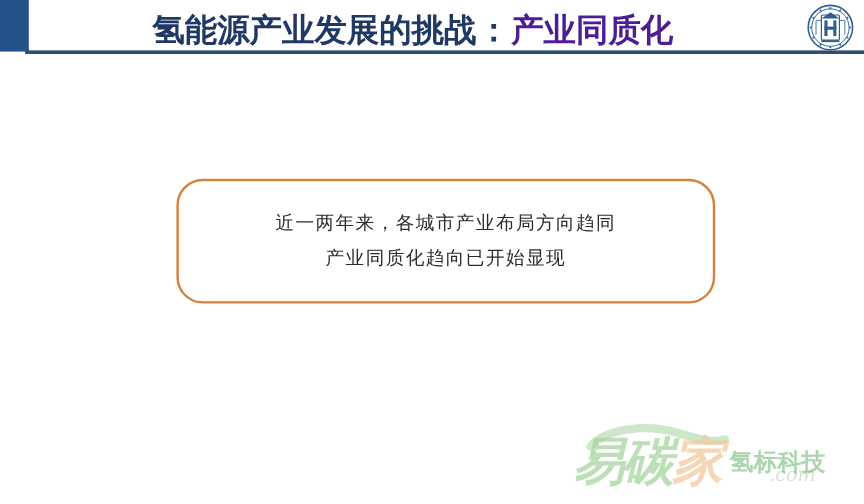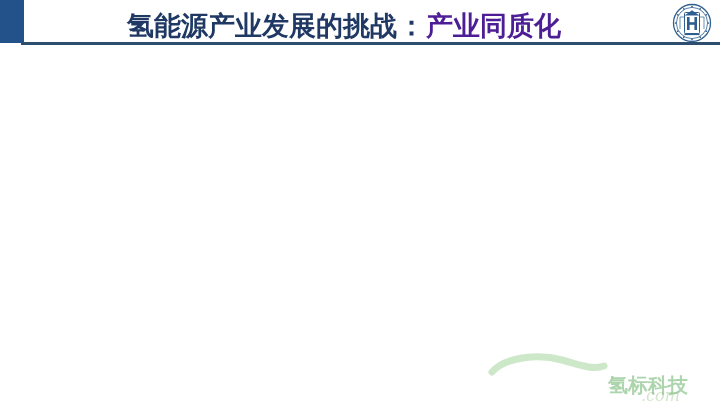--- a/index.html
+++ b/index.html
@@ -225,27 +225,34 @@
         <g fill="#2f5f91">
           <rect x="15" y="14" width="2.6" height="13"></rect>
           <rect x="22.4" y="14" width="2.6" height="13"></rect>
           <rect x="15" y="19.2" width="10" height="2.6"></rect>
         </g>
         <rect x="12.5" y="30.5" width="15" height="1.6" fill="#2f5f91"></rect>
       </svg>
     </div>
   </div>
 
+  <div id="content-box">
+    <div class="box-line">近一两年来，各城市产业布局方向趋同</div>
+    <div class="box-line">产业同质化趋向已开始显现</div>
+  </div>
 
   <div id="watermark-area">
 
     <svg id="wm-swoosh" viewBox="0 0 120 26" xmlns="http://www.w3.org/2000/svg">
       <path d="M4 20 C18 4, 52 2, 74 8 C92 13, 104 18, 116 14" stroke="#a8d5a0" stroke-width="7" fill="none" stroke-linecap="round" opacity="0.8"></path>
     </svg>
 
+    <div id="wm-yitanjia">
+      <span class="wm-char-1"><span>易碳</span><span class="wm-char-3">家</span></span>
+    </div>
 
 
     <div id="wm-domain-suffix">.com</div>
 
     <div id="wm-qingbiao">氢标科技</div>
   </div>
 
 </div>
 
 </body></html>

